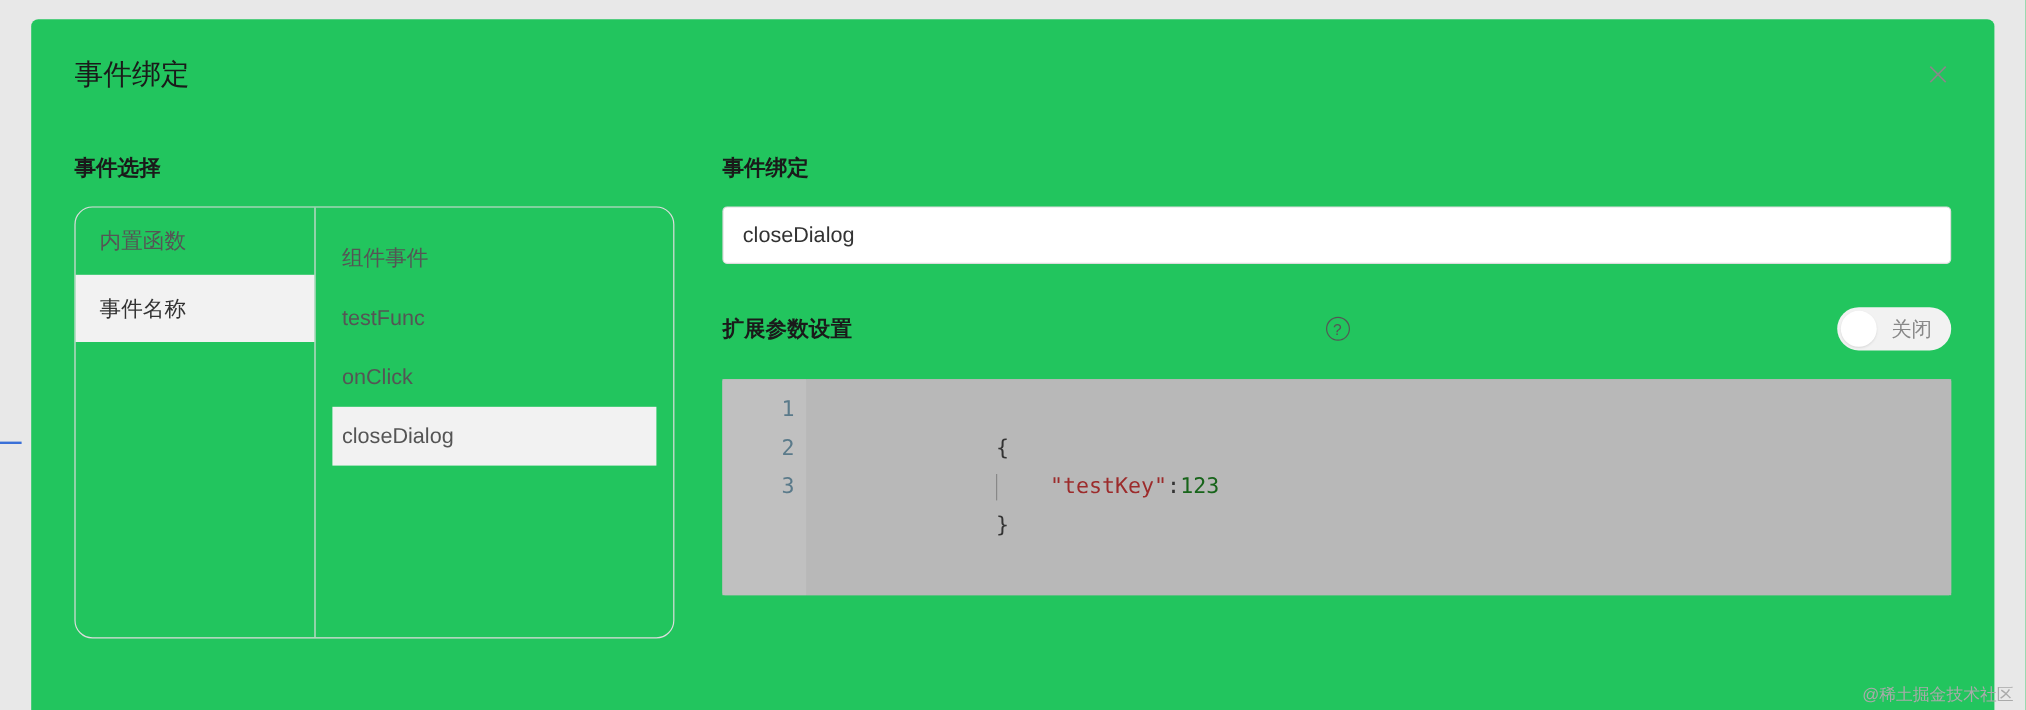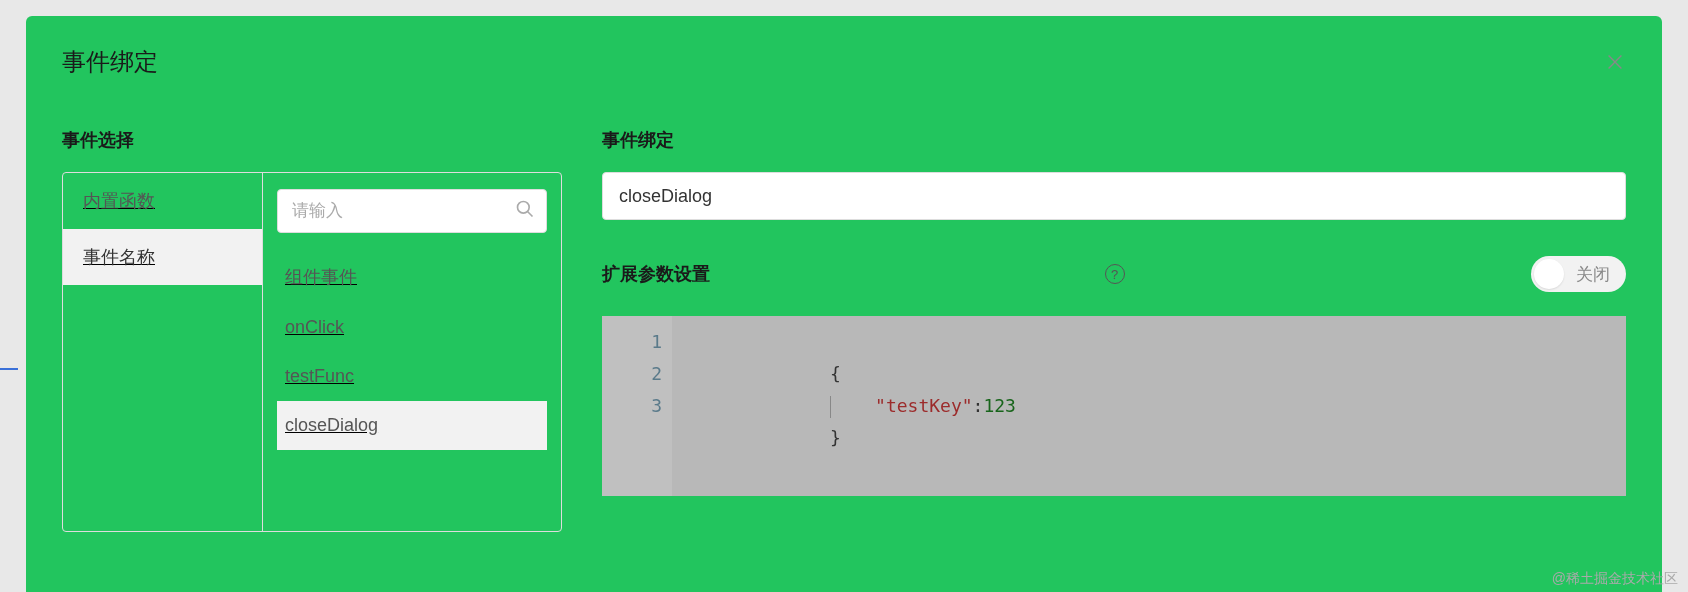--- a/index.html
+++ b/index.html
@@ -46,24 +46,23 @@
     }
     .left-panel { width: 500px; }
     .section-label {
       font-size: 18px;
       font-weight: 600;
       color: #1a1a1a;
       margin-bottom: 20px;
     }
     .selector-box {
       border: 1px solid #ddd;
-      border-radius: 4px;
+      border-radius: 15px;
       display: flex;
       height: 360px;
-      text-decoration: underline;
     }
     .tab-col {
       width: 200px;
       border-right: 1px solid #ddd;
     }
     .tab-item {
       padding: 16px 20px;
       font-size: 18px;
       color: #555;
       cursor: pointer;
@@ -250,32 +249,23 @@
   <div class="content">
 
     <div class="left-panel">
       <div class="section-label">事件选择</div>
       <div class="selector-box">
         <div class="tab-col">
           <div class="tab-item">内置函数</div>
           <div class="tab-item active">事件名称</div>
         </div>
         <div class="event-col">
-          <div class="search-box">
-            <input class="search-input" placeholder="请输入" style="">
-            <span class="search-icon">
-              <svg viewBox="0 0 24 24" fill="none" stroke="currentColor" stroke-width="2">
-                  <circle cx="10" cy="10" r="7"></circle>
-                  <path d="M15 15 L21 21"></path>
-                </svg>
-            </span>
-          </div>
           <div class="event-item">组件事件</div>
+          <div class="event-item">testFunc</div>
           <div class="event-item">onClick</div>
-          <div class="event-item">testFunc</div>
           <div class="event-item selected">closeDialog</div>
         </div>
       </div>
     </div>
 
     <div class="right-panel">
       <div class="section-label">事件绑定</div>
       <input class="name-input" value="closeDialog" style="">
 
       <div class="params-row">

